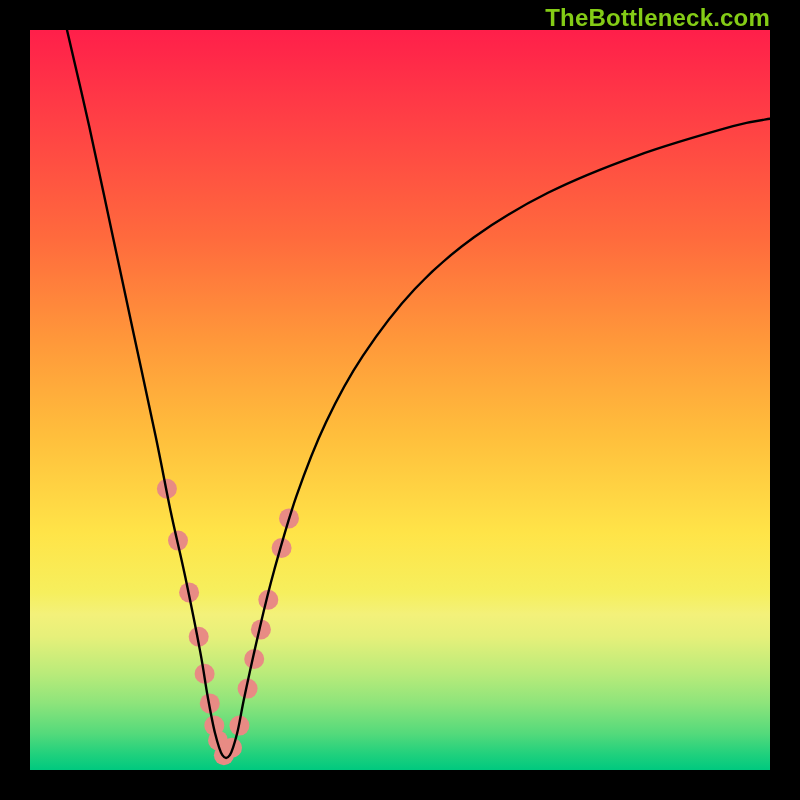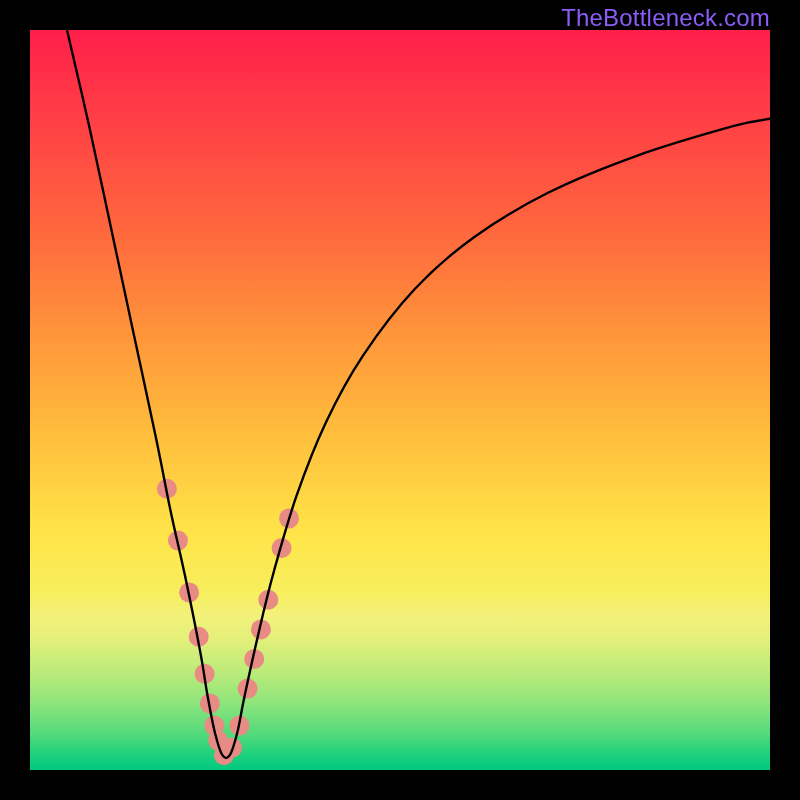--- a/index.html
+++ b/index.html
@@ -38,24 +38,24 @@
       #8de47b 91%,
       #55da7b 95%,
       #1ed07d 98%,
       #00c97f 100%
     );
   }
   .watermark {
     position: absolute;
     right: 30px;
     top: 4px;
-    color: #8b5cf6;
+    color: #84cc16;
     font-size: 24px;
     letter-spacing: 0.2px;
-    font-weight: 400;
+    font-weight: 700;
     user-select: none;
   }
   svg.overlay {
     position: absolute;
     left: 30px;
     top: 30px;
     width: 740px;
     height: 740px;
     overflow: visible;
   }

